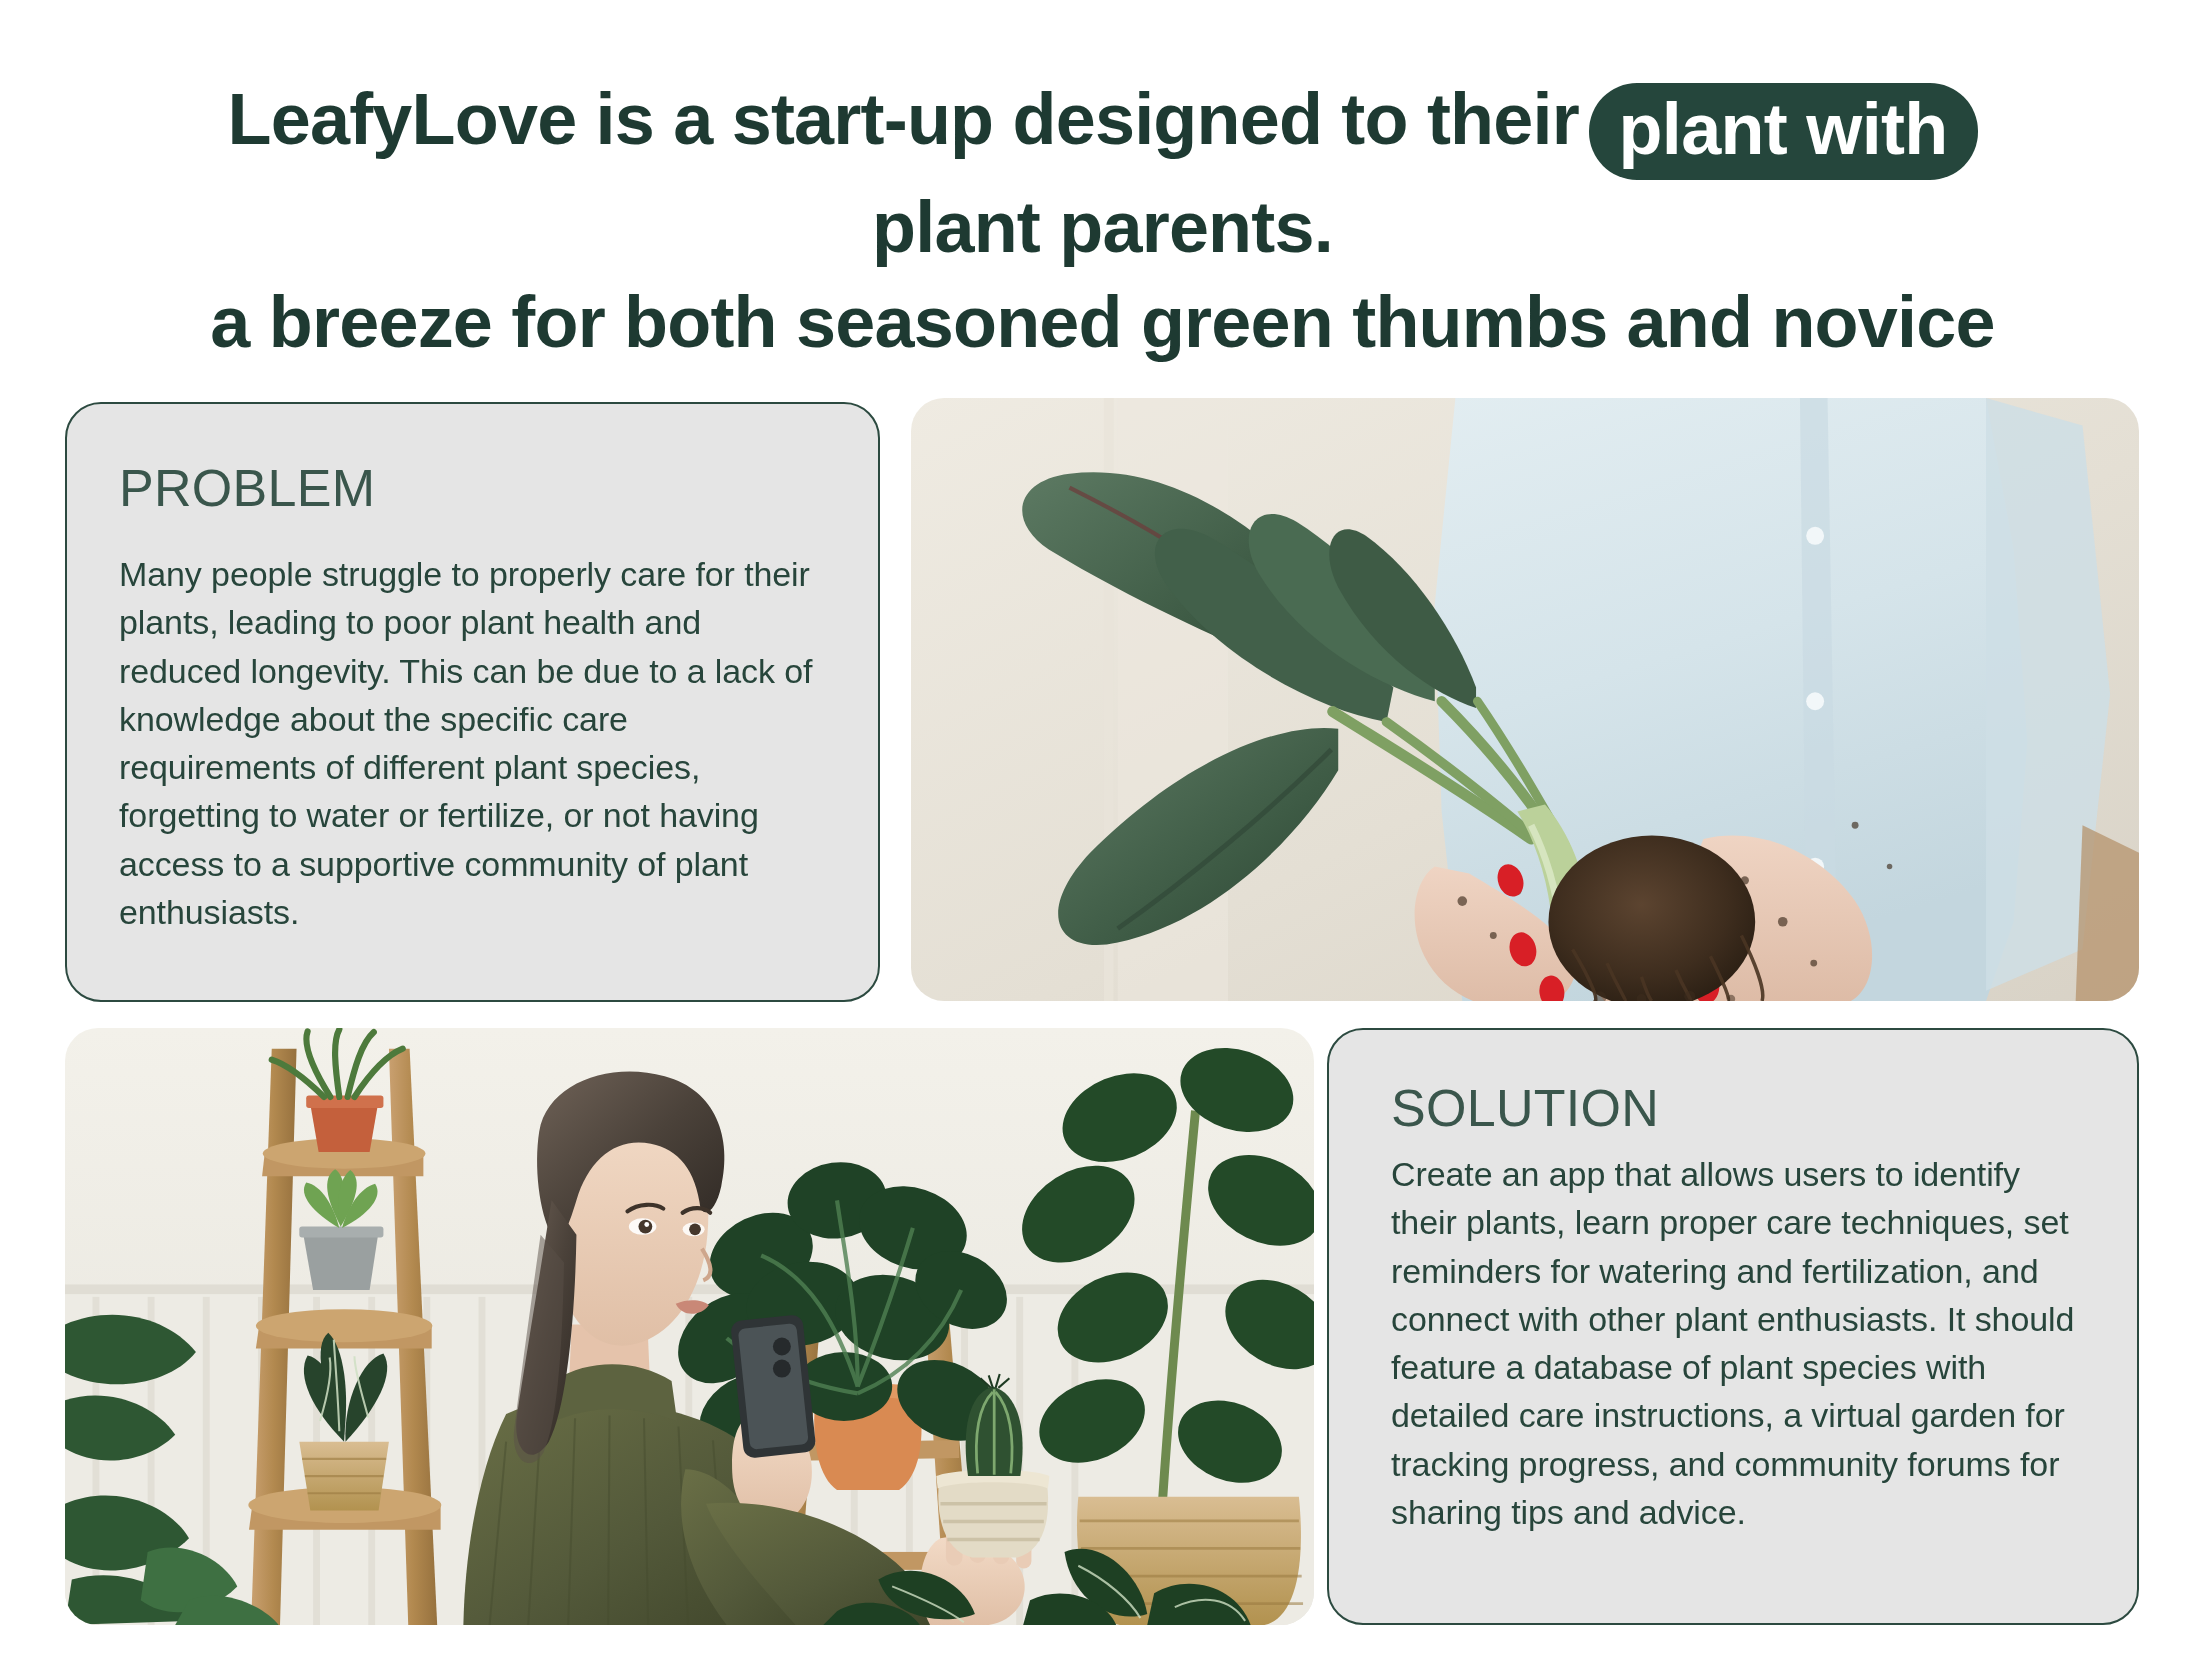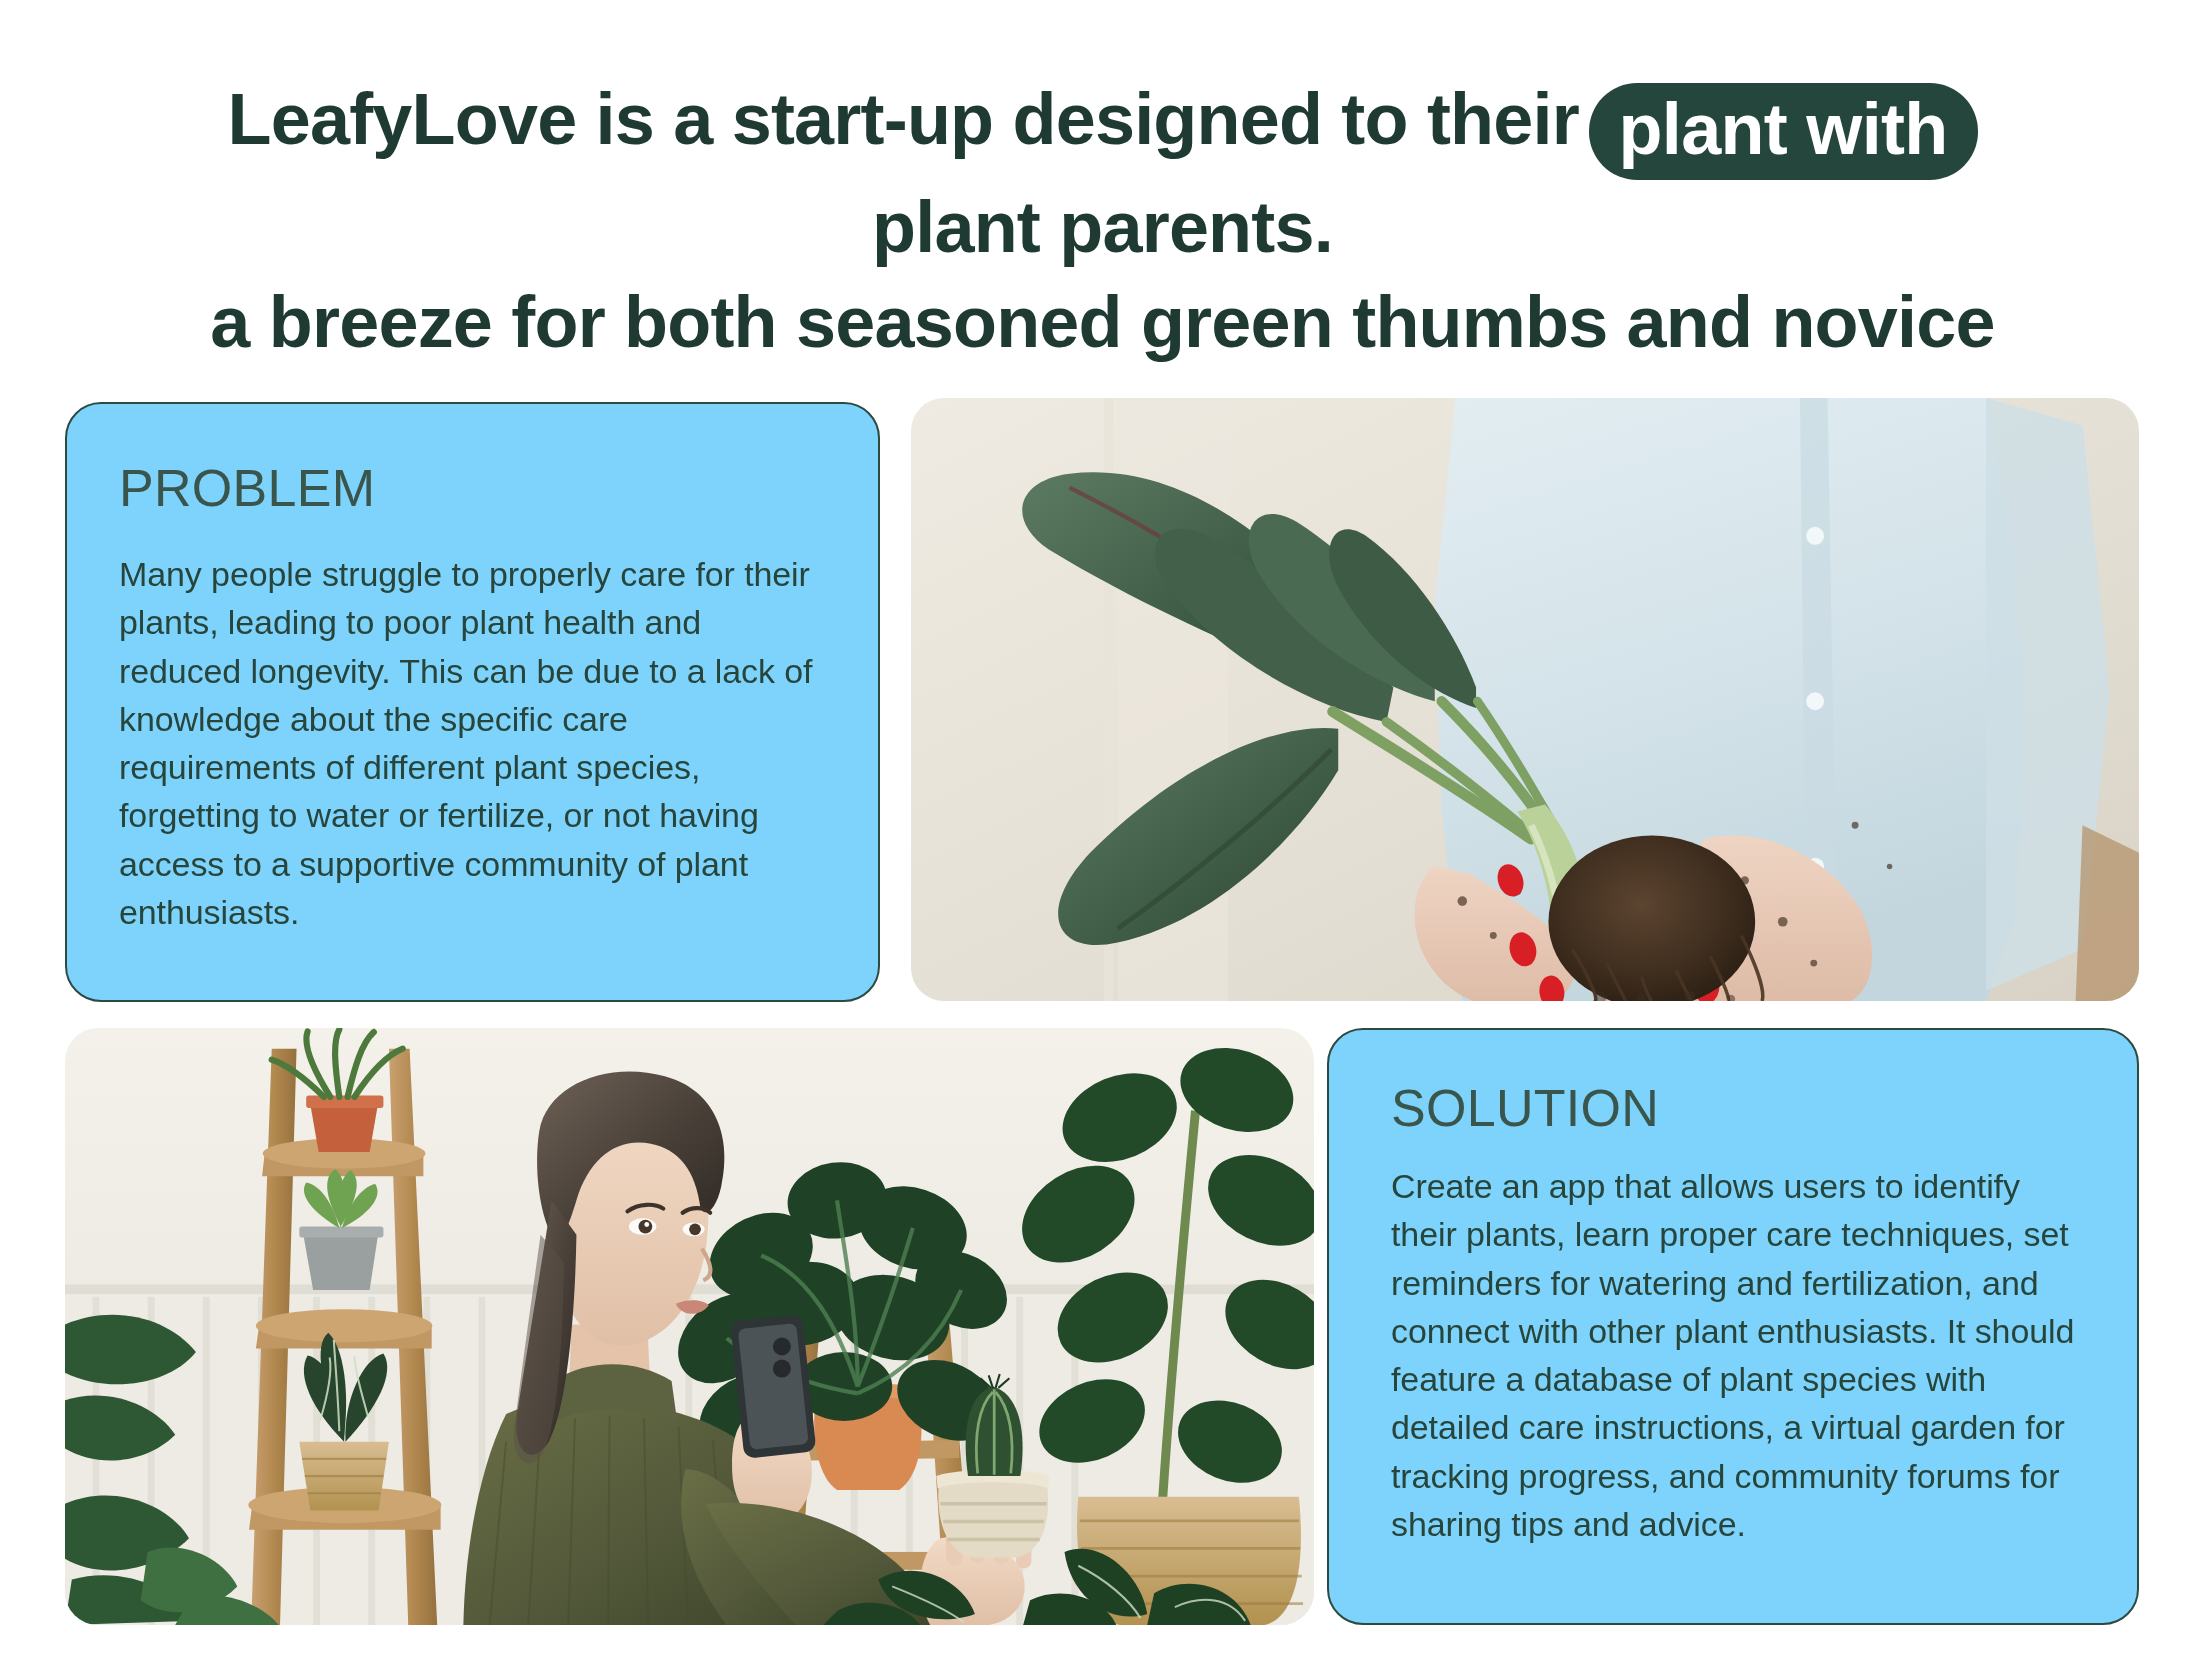--- a/index.html
+++ b/index.html
@@ -43,21 +43,21 @@
     margin-left: 9.6px;
     line-height: 1.0;
     vertical-align: -9.6px;
     font-weight: 700;
     letter-spacing: -0.7px;
   }
 
   
   .card {
     position: absolute;
-    background: #7dd3fc;
+    background: #e5e5e5;
     border: 2.1px solid #2C4A40;
     border-radius: 36px;
   }
 
   .card-heading {
     font-size: 52px;
     font-weight: 400;
     letter-spacing: 0.3px;
     color: #3A564C;
     line-height: 1;
@@ -80,21 +80,21 @@
   }
   #problem-card .card-heading { margin-bottom: 36px; }
 
   #solution-card {
     left: 1327px;
     top: 1028px;
     width: 812px;
     height: 597px;
     padding: 52px 50px 0 62px;
   }
-  #solution-card .card-heading { margin-bottom: 28px; }
+  #solution-card .card-heading { margin-bottom: 16px; }
 
   
   .photo {
     position: absolute;
     border-radius: 33px;
     overflow: hidden;
   }
 
   #photo-repotting {
     left: 911px;

